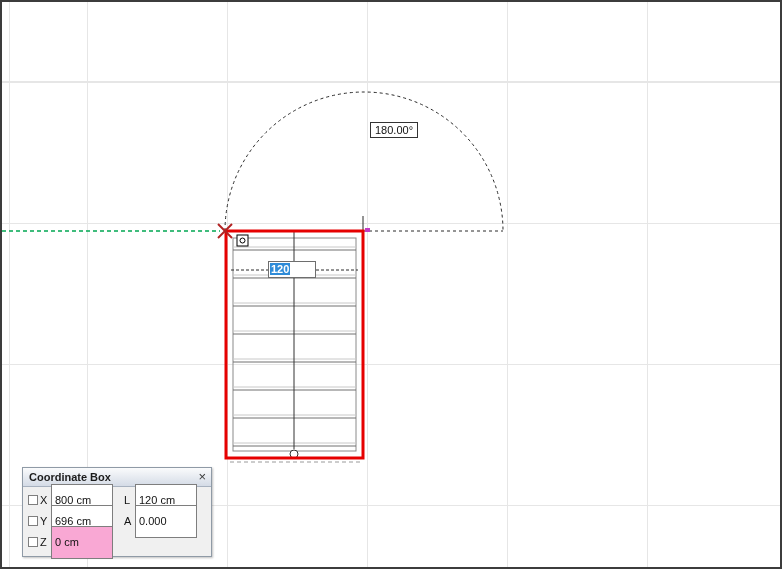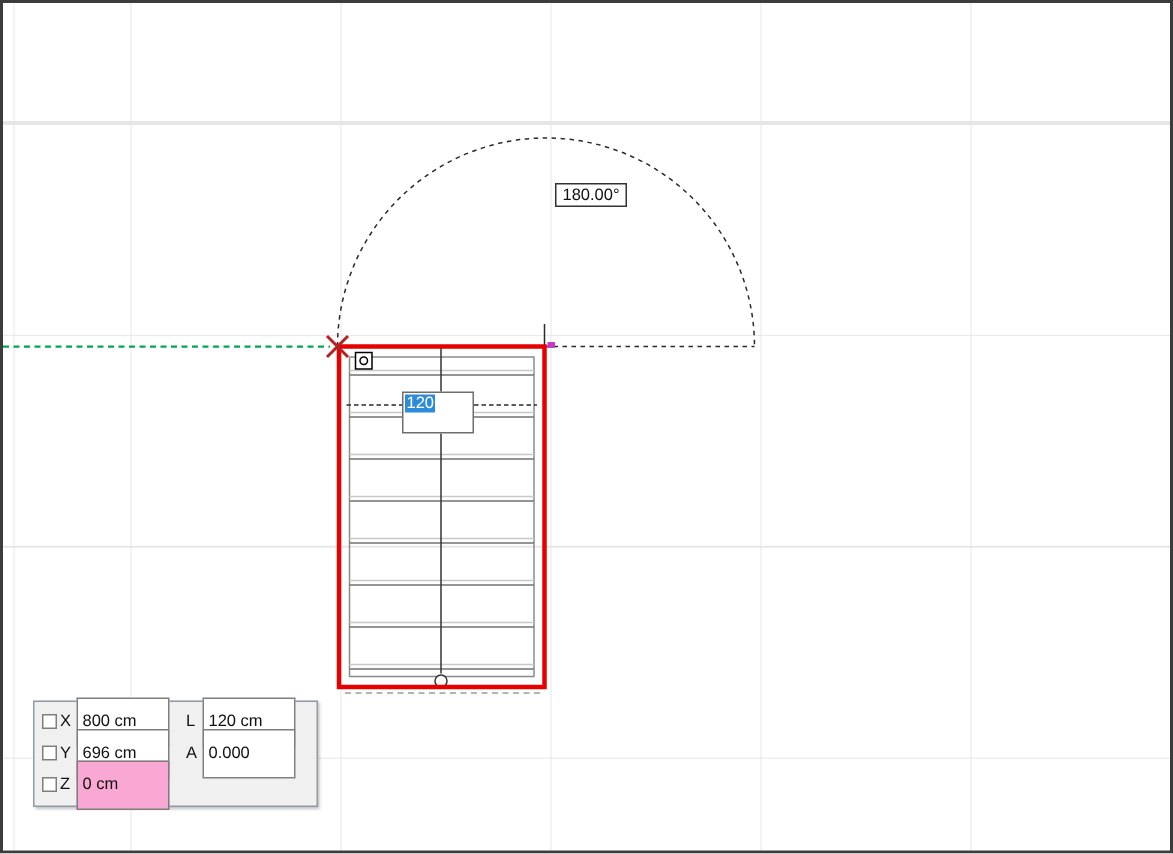--- a/index.html
+++ b/index.html
@@ -15,23 +15,24 @@
   
   .stroke-red{stroke:var(--selection-red,#e60000);}
   .stroke-green{stroke:var(--guide-green,#00a651);}
   
   .angle-box{
     position:absolute;left:368px;top:84px;background:#ffffff;border:1px solid #333;
     font-size:11px;line-height:14px;padding:0 4px;color:#111;white-space:nowrap;margin-top:36px;
   }
   
   .dim-input{
-    position:absolute;left:266px;top:259px;width:48px;height:28px;box-sizing:border-box;
+    position:absolute;left:266px;top:259px;width:48px;height:17px;box-sizing:border-box;
     background:#ffffff;border:1px solid #6e6e6e;font-size:11px;line-height:15px;padding:0 1px;
     overflow:hidden;
+    font-weight:bold;
   }
   .dim-input .sel{background:var(--highlight-blue,#2e8bd8);color:#ffffff;padding:0 1px;}
   
   .coord-box{
     position:absolute;left:20px;top:465px;width:190px;box-sizing:border-box;
     background:var(--panel-bg,#f0f0f0);border:1px solid #8f9aa6;box-shadow:1px 1px 2px rgba(0,0,0,.25);
   }
   .cb-title{
     height:16px;display:flex;align-items:center;justify-content:space-between;
     background:linear-gradient(#fafbfc,#d4dbe6);border-bottom:1px solid #a7b1bf;
@@ -113,20 +114,24 @@
     </g>
   </svg>
 
   <div class="angle-box">180.00°</div>
 
   <div class="dim-input">
     <span class="sel">120</span>
   </div>
 
   <div class="coord-box">
+    <div class="cb-title">
+      <span class="cb-title-text">Coordinate Box</span>
+      <span class="cb-close">×</span>
+    </div>
     <div class="cb-body">
 
       <div class="cb-row">
         <span class="cb-check"></span>
         <span class="cb-axis">X</span>
         <input class="cb-input" value="800 cm" style="">
         <span class="cb-axis2">L</span>
         <input class="cb-input" value="120 cm" style="">
       </div>
 

